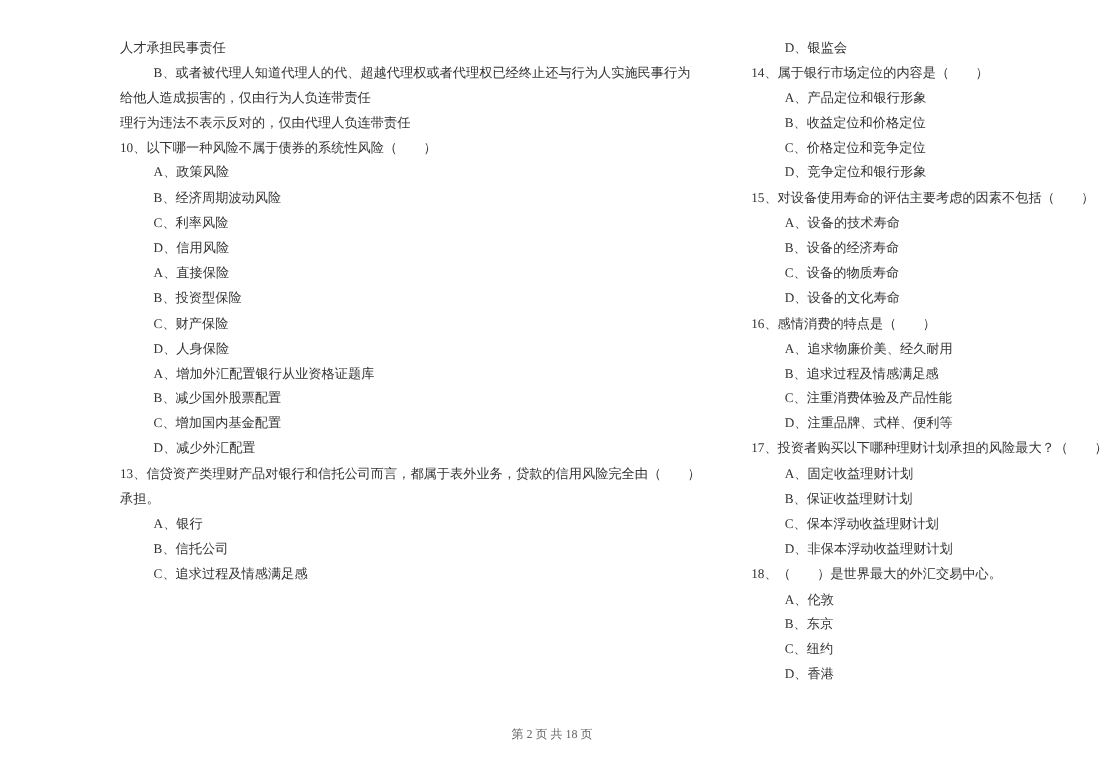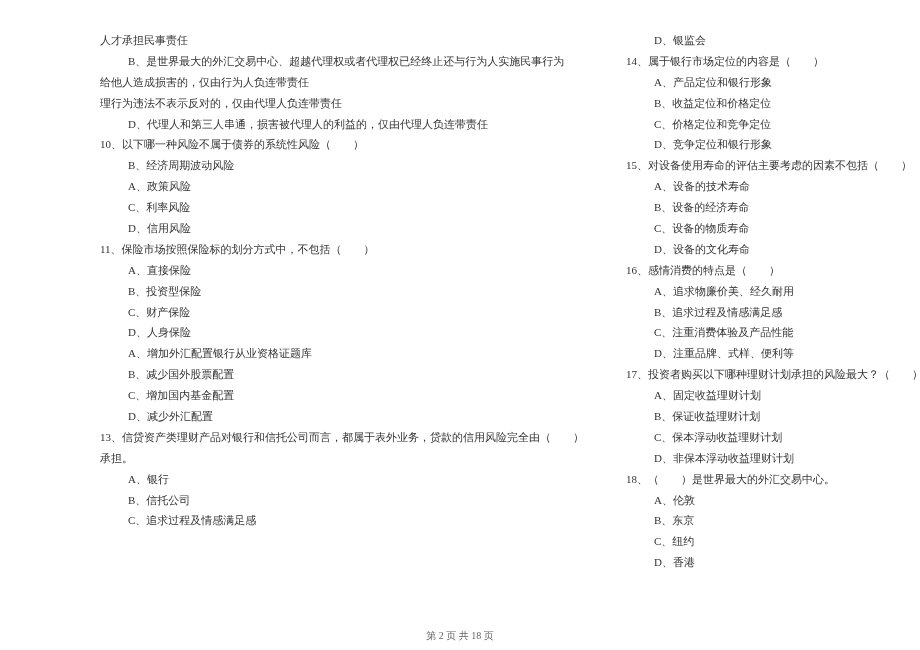--- a/index.html
+++ b/index.html
@@ -30,44 +30,42 @@
       overflow: hidden;
     }
     .indent1 {
       padding-left: 0;
     }
     .indent2 {
       padding-left: 28px;
     }
     .footer {
       position: absolute;
-      bottom: 5px;
+      bottom: 28px;
       left: 0;
       right: 0;
       text-align: center;
       font-size: 10px;
       color: #666;
     }
   </style>
 </head>
 <body>
 
 <div class="content">
   <div class="col">
     <div class="line indent1">人才承担民事责任</div>
-    <div class="line indent2">B、是世界最大的外汇交易中心、超越代理权或者代理权已经终止还与行为人实施民事行为</div>
+    <div class="line indent2">B、或者被代理人知道代理人的代、超越代理权或者代理权已经终止还与行为人实施民事行为</div>
     <div class="line indent1">给他人造成损害的，仅由行为人负连带责任</div>
     <div class="line indent1">理行为违法不表示反对的，仅由代理人负连带责任</div>
-    <div class="line indent2">D、代理人和第三人串通，损害被代理人的利益的，仅由代理人负连带责任</div>
     <div class="line indent1">10、以下哪一种风险不属于债券的系统性风险（　　）</div>
+    <div class="line indent2">A、政策风险</div>
     <div class="line indent2">B、经济周期波动风险</div>
-    <div class="line indent2">A、政策风险</div>
     <div class="line indent2">C、利率风险</div>
     <div class="line indent2">D、信用风险</div>
-    <div class="line indent1">11、保险市场按照保险标的划分方式中，不包括（　　）</div>
     <div class="line indent2">A、直接保险</div>
     <div class="line indent2">B、投资型保险</div>
     <div class="line indent2">C、财产保险</div>
     <div class="line indent2">D、人身保险</div>
     <div class="line indent2">A、增加外汇配置银行从业资格证题库</div>
     <div class="line indent2">B、减少国外股票配置</div>
     <div class="line indent2">C、增加国内基金配置</div>
     <div class="line indent2">D、减少外汇配置</div>
     <div class="line indent1">13、信贷资产类理财产品对银行和信托公司而言，都属于表外业务，贷款的信用风险完全由（　　）</div>
     <div class="line indent1">承担。</div>

